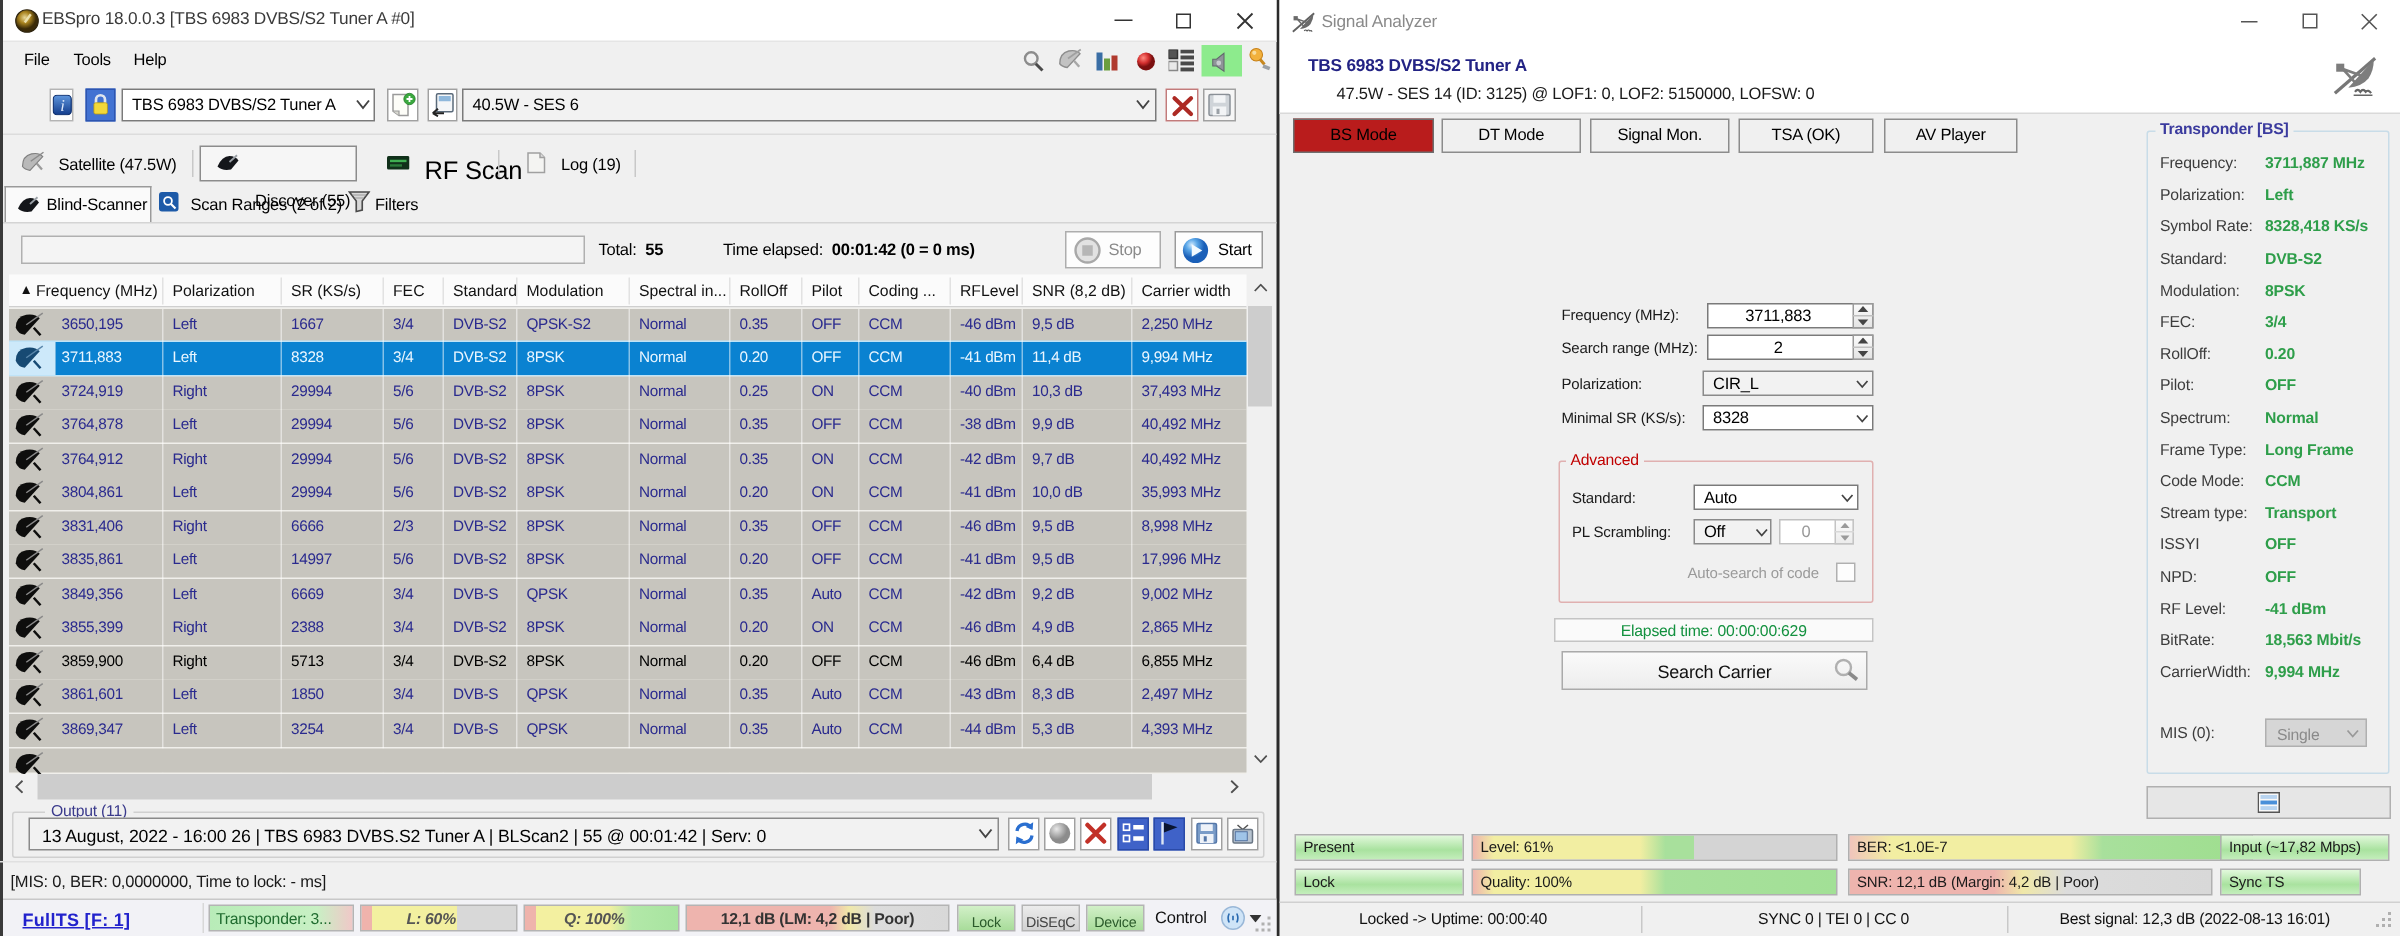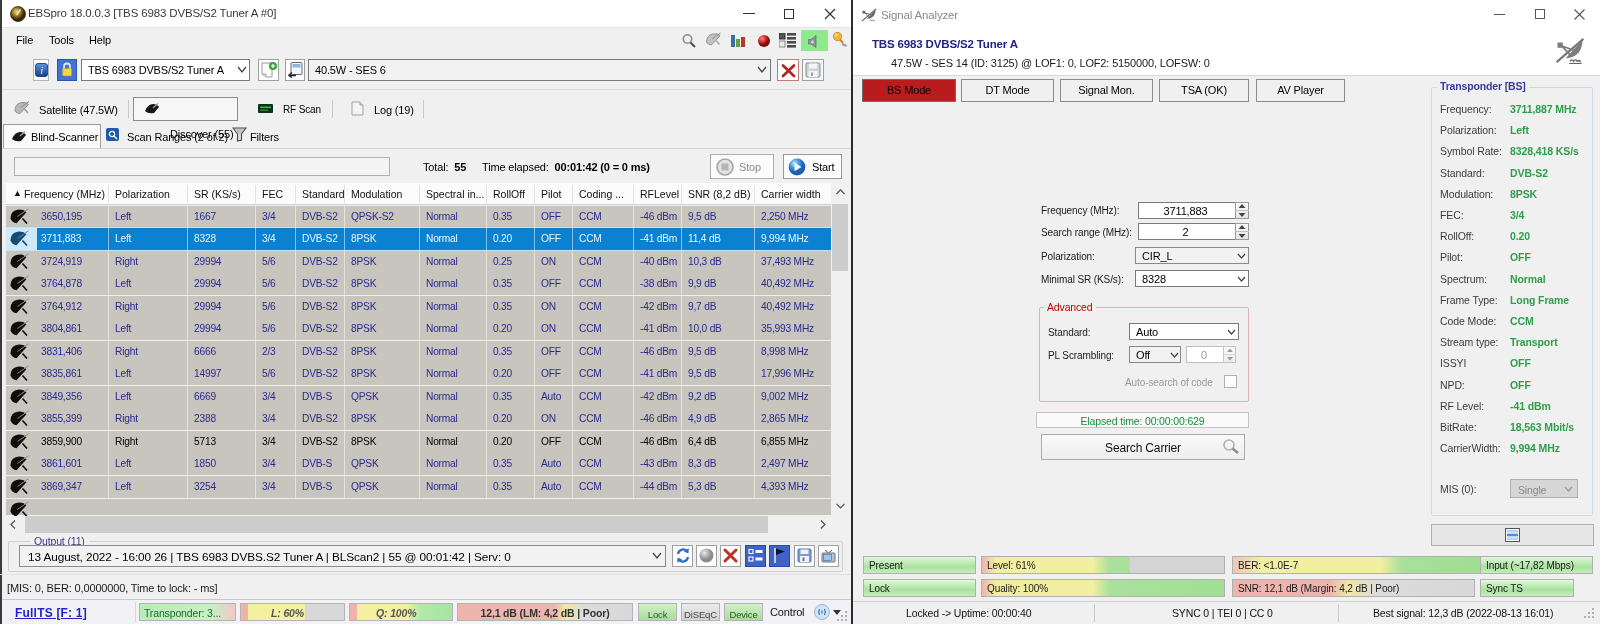--- a/index.html
+++ b/index.html
@@ -169,21 +169,21 @@
 <svg class="abs" style="left:144px;top:102px" width="16" height="13">
     <path d="M1 9 Q4 2 9 2 Q13 2 15 5 L10 11 Q4 12 1 9 Z" fill="#14161a"></path>
     <path d="M9 6 L14 1.5" stroke="#9aa0a6" stroke-width="1.2"></path>
   </svg>
 <div class="abs" style="left:170px;top:104px;font-size:11px;margin-top:24px;">Discover (55)</div>
 <svg class="abs" style="left:258px;top:102px" width="15" height="13">
     <rect x="0" y="2" width="15" height="9" rx="1" fill="#10301a"></rect>
     <rect x="2" y="4.5" width="11" height="1.6" fill="#3fae52"></rect>
     <rect x="2" y="7.5" width="8" height="1.6" fill="#2a7a3a"></rect>
   </svg>
-<div class="abs" style="left:283px;top:104px;font-size:10px;">RF Scan</div>
+<div class="abs" style="left:283px;top:104px;font-size:17px;">RF Scan</div>
 <div class="abs" style="left:332px;top:100px;width:1px;height:18px;background:#c8c8c8"></div>
 <svg class="abs" style="left:351px;top:101px" width="13" height="15">
     <path d="M1 1 L9 1 L12 4 L12 14 L1 14 Z" fill="#f4f4f2" stroke="#a0a0a0"></path>
     <path d="M9 1 L9 4 L12 4" fill="#ddd" stroke="#a0a0a0"></path>
   </svg>
 <div class="abs" style="left:374px;top:104px;font-size:11px;">Log (19)</div>
 <div class="abs" style="left:423px;top:100px;width:1px;height:18px;background:#c8c8c8"></div>
 
 <div class="abs" style="left:3px;top:124px;width:98px;height:24px;background:#fafafa;border:1px solid #9a9a9a;border-bottom:none"></div>
 <svg class="abs" style="left:11px;top:130px" width="16" height="13">
@@ -198,21 +198,21 @@
   </svg>
 <div class="abs" style="left:127px;top:131px;font-size:11px;">Scan Ranges (2 of 2)</div>
 <svg class="abs" style="left:232px;top:127px" width="15" height="15">
     <path d="M1 1 L14 1 L9.5 7 L9.5 13 L5.5 14 L5.5 7 Z" fill="#d8d8d8" stroke="#4a4a4a" stroke-width="1.1"></path>
     <path d="M3 3 L12 3 M4.5 5 L10.5 5" stroke="#9a9a9a" stroke-width="0.7"></path>
   </svg>
 <div class="abs" style="left:250px;top:131px;font-size:11px;">Filters</div>
 <div class="abs" style="left:2px;top:148px;width:849px;height:1px;background:#d4d4d4"></div>
 
 <div class="abs" style="left:14px;top:157px;width:376px;height:19px;background:#f4f4f4;border:1px solid #b0b0b0"></div>
-<div class="abs" style="left:399px;top:161px;font-size:11px;margin-left:24px;">Total:&nbsp; <b>55</b></div>
+<div class="abs" style="left:399px;top:161px;font-size:11px;">Total:&nbsp; <b>55</b></div>
 <div class="abs" style="left:482px;top:161px;font-size:11px;">Time elapsed:&nbsp; <b>00:01:42 (0 = 0 ms)</b></div>
 <div class="abs" style="left:710px;top:154px;width:64px;height:25px;border:1px solid #adadad;background:#fdfdfd"></div>
 <svg class="abs" style="left:716px;top:158px" width="18" height="18">
     <circle cx="9" cy="9" r="8" fill="#e2e2e2" stroke="#a8a8a8" stroke-width="1.6"></circle>
     <rect x="5.5" y="5.5" width="7" height="7" fill="#b6b6b6"></rect>
   </svg>
 <div class="abs" style="left:739px;top:161px;font-size:11px;color:#8a8a8a">Stop</div>
 <div class="abs" style="left:783px;top:154px;width:59px;height:25px;border:1px solid #9a9a9a;background:#fdfdfd"></div>
 <svg class="abs" style="left:788px;top:158px" width="18" height="18">
     <defs>

